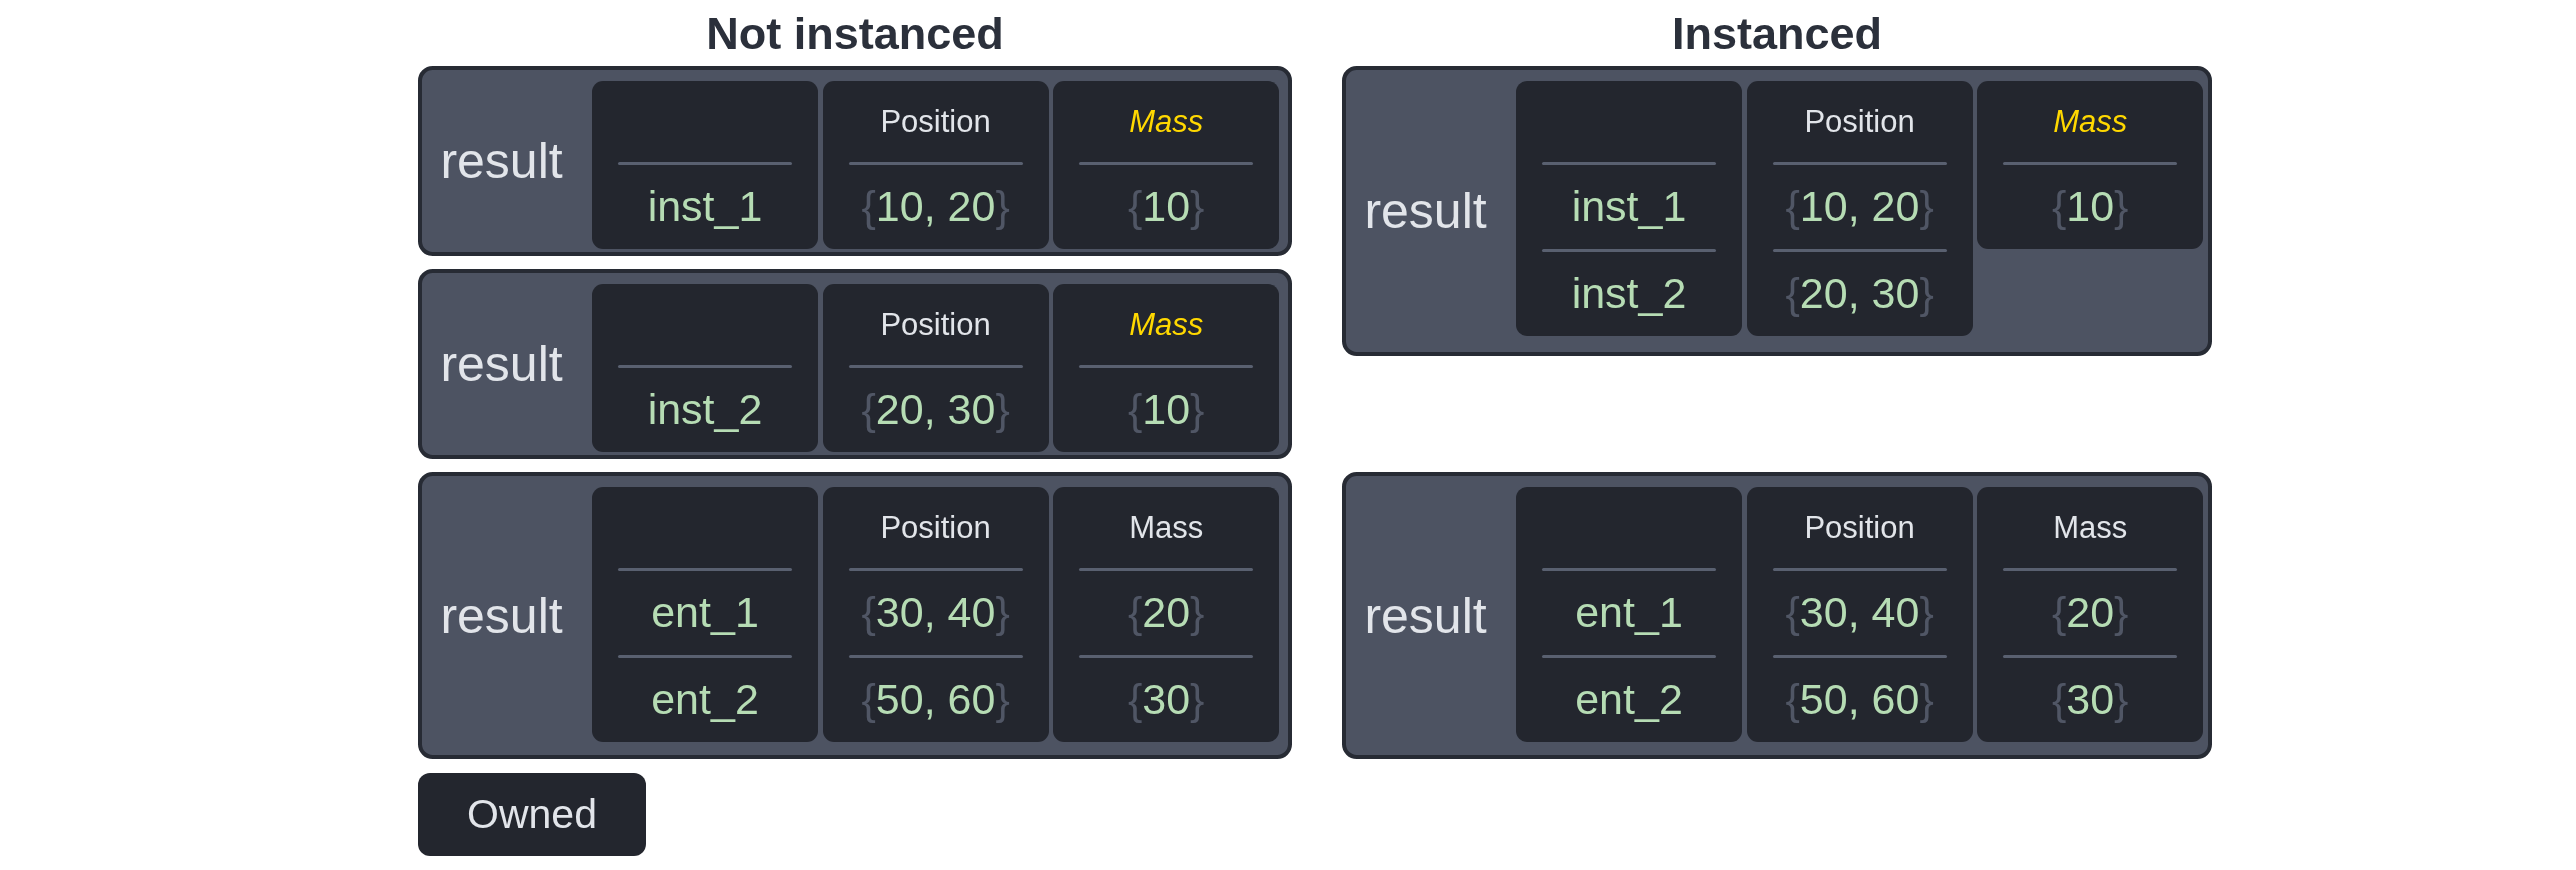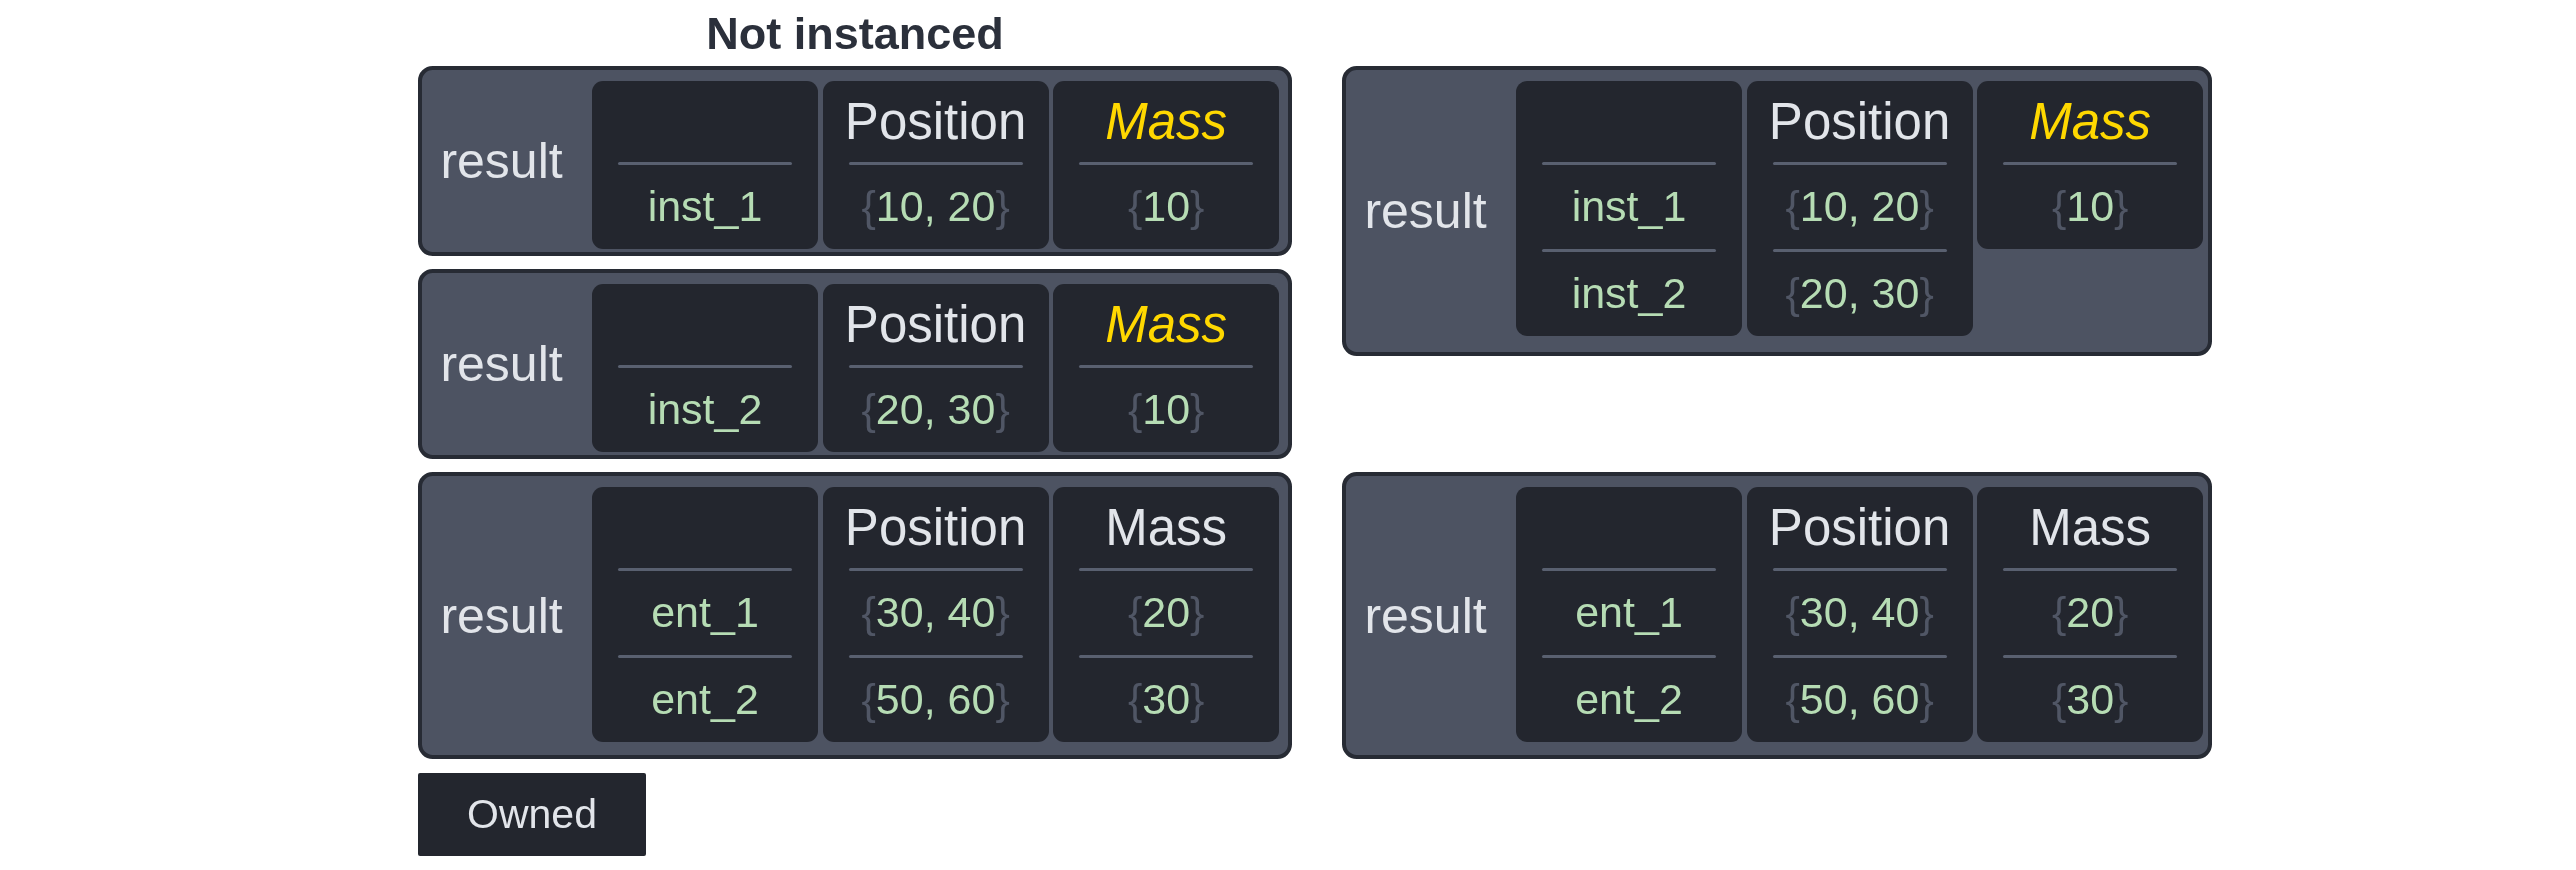--- a/index.html
+++ b/index.html
@@ -50,51 +50,52 @@
     display:flex; gap:4.6px; align-items:flex-start;
     padding:11px 7.3px 7.3px 0;
   }
   .box {
     width:226px; background:var(--cell-bg); border-radius:11px;
     display:flex; flex-direction:column; overflow:hidden;
   }
   .box-header {
     height:81px; flex:none;
     display:flex; align-items:center; justify-content:center;
-    font-size:51px; color:var(--owned-text);
+    font-size:31px; color:var(--owned-text);
   }
   .box-header.shared { color:var(--shared-text); font-style:italic; }
   .sep {
     height:2.8px; flex:none; margin:0 26px;
     background:var(--sep-color); border-radius:1.8px;
   }
   .box-row {
     height:84px; flex:none;
     display:flex; align-items:center; justify-content:center;
     font-size:43px; color:var(--value-text); white-space:pre;
   }
   .brace { color:var(--brace-text); }
 
   .legend { position:absolute; left:418px; top:773px; display:flex; gap:14.7px; }
   .legend-box {
     width:228px; height:83px; box-sizing:border-box;
-    background:var(--cell-bg); border-radius:2px;
+    background:var(--cell-bg); border-radius:12px;
     display:flex; align-items:center; justify-content:center;
     font-size:41px;
   }
   .legend-box.owned  span { color:var(--owned-text); }
   .legend-box.shared span { color:var(--shared-text); font-style:italic; }
 </style>
 </head>
 <body>
 
 <div class="canvas">
 
   <div class="col-title title-left">Not instanced</div>
 
+  <div class="col-title title-right">Instanced</div>
 
   <div class="table t-left-1">
       <div class="row-label">result</div>
       <div class="cols">
         <div class="box">
           <div class="box-header"></div>
           <div class="sep"></div>
           <div class="box-row"><span class="val">inst_1</span></div>
         </div>
         <div class="box">

